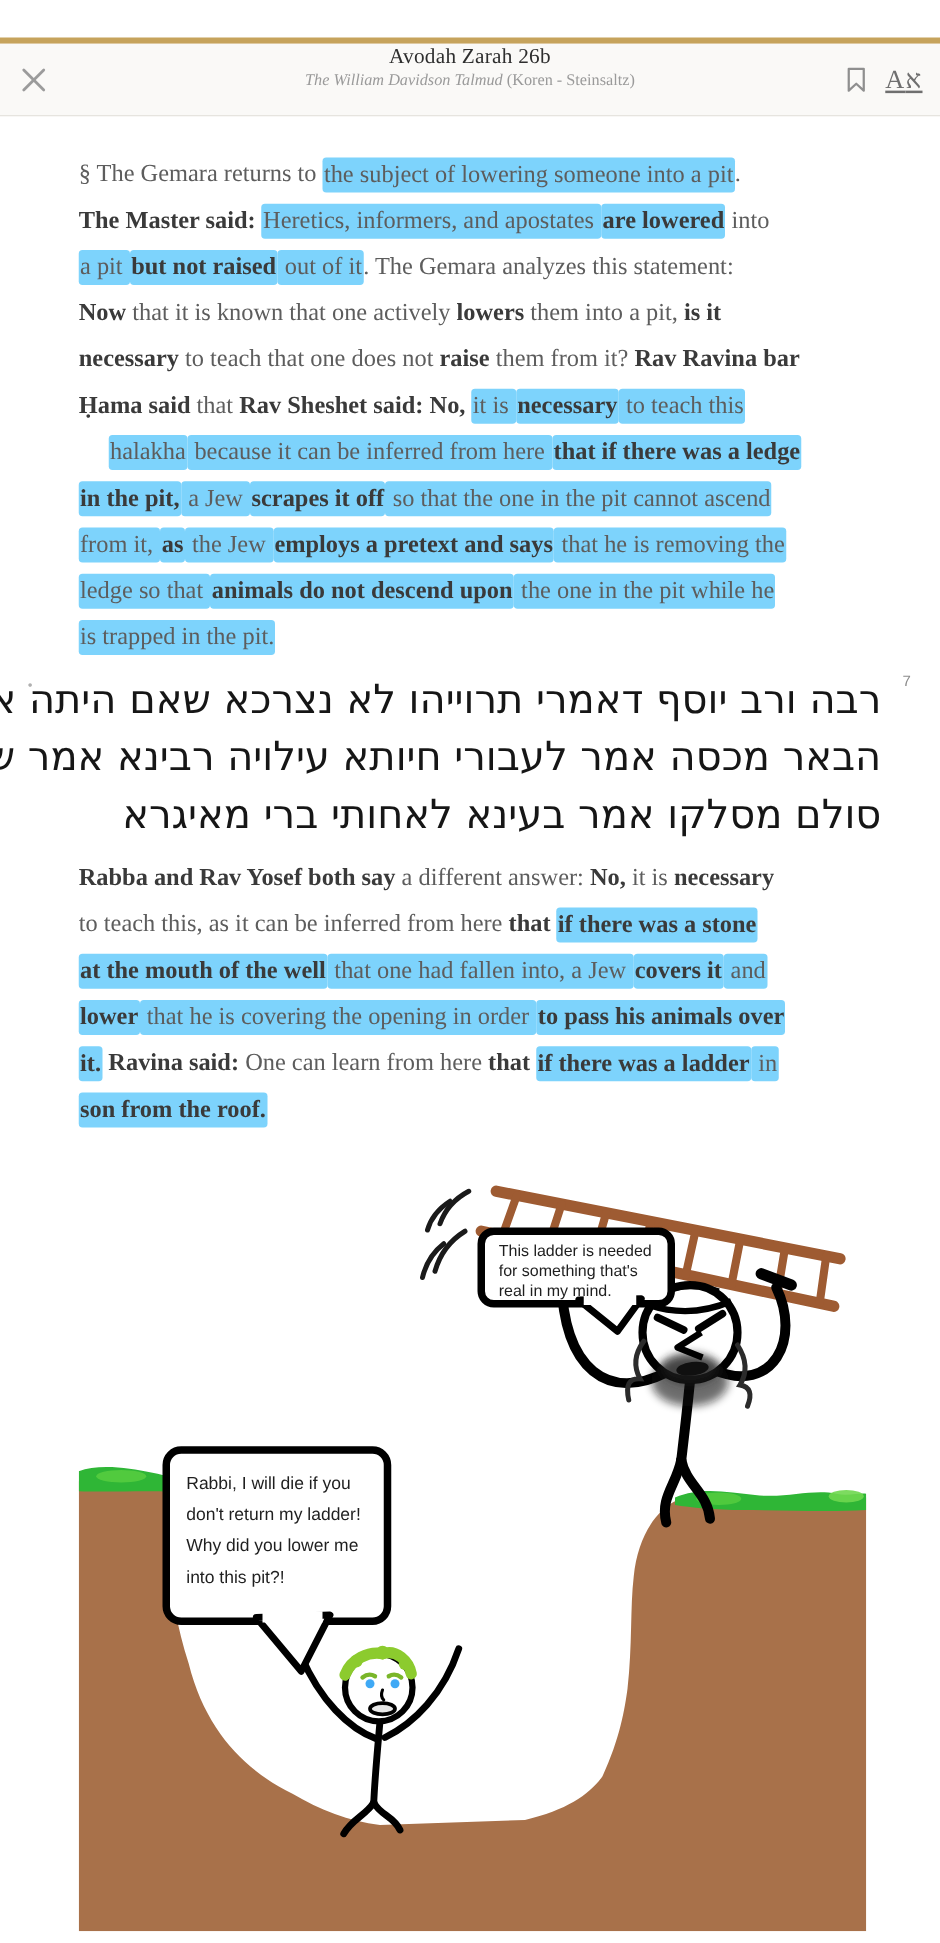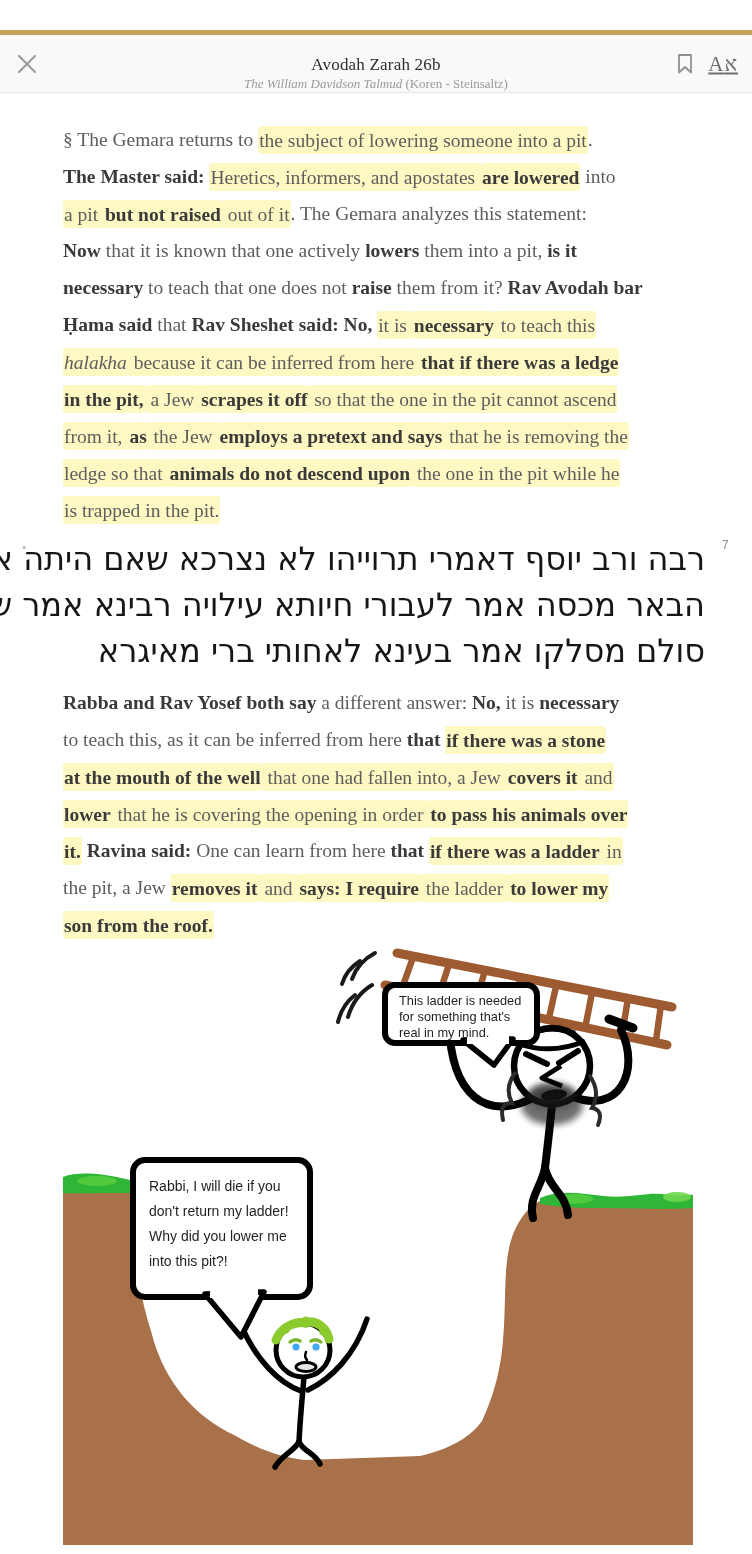--- a/index.html
+++ b/index.html
@@ -1,36 +1,36 @@
 <!DOCTYPE html>
 <html><head>
 <meta charset="utf-8">
 <style>
   html,body{margin:0;padding:0;background:#fff;}
   body{width:752px;height:1554px;position:relative;overflow:hidden;
        font-family:"Liberation Serif","DejaVu Serif",serif;}
   .topstrip{height:30px;background:#fff;}
   .goldbar{height:5px;background:#C6A35C;}
   .appheader{height:57px;background:#FAF9F7;border-bottom:1px solid #E6E4DF;
-             position:relative;display:flex;align-items:flex-end;justify-content:center;}
+             position:relative;display:flex;align-items:flex-start;justify-content:center;}
   .htitles{display:flex;flex-direction:column;align-items:center;line-height:1.2;}
   .htitle{font-size:17px;color:#2e2e2e;letter-spacing:.2px;}
   .hsub{font-size:13px;color:#9a9a9a;margin-top:1px;}
   .hsub .it{font-style:italic;}
   .closebtn{position:absolute;left:16px;top:50%;transform:translateY(-50%);width:22px;height:22px;cursor:pointer;}
   .righticons{position:absolute;right:12px;top:50%;transform:translateY(-50%);
               display:flex;align-items:center;gap:14px;}
   .fonttoggle{font-size:21px;color:#6f6f6f;letter-spacing:1px;cursor:pointer;text-decoration:underline;}
   .bookmark{cursor:pointer;display:block;}
 
   .para{position:absolute;left:63px;width:630px;}
   .line{height:37px;line-height:37px;font-size:19.5px;color:#5D5D5D;white-space:pre;}
   .line .b{font-weight:bold;color:#3A3A3A;}
-  .line .i{font-style:italic;}
-  .line .hl{background:#fef9c3;padding:3.5px 1px;border-radius:3px;}
+  .line .i{margin-left:24px;}
+  .line .hl{background:#7dd3fc;padding:3.5px 1px;border-radius:3px;}
 
   #p1{top:121px;}
   #heb{top:536px;width:642px;direction:rtl;text-align:right;}
   .he-line{height:46px;line-height:46px;font-size:32px;color:#161616;white-space:pre;
            font-family:"DejaVu Serif","DejaVu Sans",serif;}
   #p2{top:684px;}
   .versenum{position:absolute;left:722px;top:538px;font-size:12px;color:#8c8c8c;
             font-family:"Liberation Sans",sans-serif;}
   .bullet{position:absolute;left:22px;top:541px;font-size:12px;color:#b0b0b0;}
 
@@ -60,21 +60,21 @@
     </svg>
     <div class="fonttoggle">Aא</div>
   </div>
 </div>
 
 <div class="para" id="p1">
     <div class="line"><span>§ The Gemara returns to </span><span class="hl">the subject of lowering someone into a pit</span><span>.</span></div>
     <div class="line"><span class="b">The Master said: </span><span class="hl">Heretics, informers, and apostates </span><span class="b hl">are lowered</span><span> into</span></div>
     <div class="line"><span class="hl">a pit </span><span class="b hl">but not raised</span><span class="hl"> out of it</span><span>. The Gemara analyzes this statement:</span></div>
     <div class="line"><span class="b">Now</span><span> that it is known that one actively </span><span class="b">lowers</span><span> them into a pit, </span><span class="b">is it</span></div>
-    <div class="line"><span class="b">necessary</span><span> to teach that one does not </span><span class="b">raise</span><span> them from it? </span><span class="b">Rav Avodah bar</span></div>
+    <div class="line"><span class="b">necessary</span><span> to teach that one does not </span><span class="b">raise</span><span> them from it? </span><span class="b">Rav Ravina bar</span></div>
     <div class="line"><span class="b">Ḥama said</span><span> that </span><span class="b">Rav Sheshet said: No,</span><span> </span><span class="hl">it is </span><span class="b hl">necessary</span><span class="hl"> to teach this</span></div>
     <div class="line"><span class="i hl">halakha</span><span class="hl"> because it can be inferred from here </span><span class="b hl">that if there was a ledge</span></div>
     <div class="line"><span class="b hl">in the pit,</span><span class="hl"> a Jew </span><span class="b hl">scrapes it off</span><span class="hl"> so that the one in the pit cannot ascend</span></div>
     <div class="line"><span class="hl">from it, </span><span class="b hl">as</span><span class="hl"> the Jew </span><span class="b hl">employs a pretext and says</span><span class="hl"> that he is removing the</span></div>
     <div class="line"><span class="hl">ledge so that </span><span class="b hl">animals do not descend upon</span><span class="hl"> the one in the pit while he</span></div>
     <div class="line"><span class="hl">is trapped in the pit.</span></div>
   </div>
 
 <div class="bullet">•</div>
 <div class="versenum">7</div>
@@ -83,21 +83,20 @@
     <div class="he-line"><span>הבאר מכסה אמר לעבורי חיותא עילויה רבינא אמר שאם היה</span></div>
     <div class="he-line"><span>סולם מסלקו אמר בעינא לאחותי ברי מאיגרא</span></div>
   </div>
 
 <div class="para" id="p2">
     <div class="line"><span class="b">Rabba and Rav Yosef both say</span><span> a different answer: </span><span class="b">No,</span><span> it is </span><span class="b">necessary</span></div>
     <div class="line"><span>to teach this, as it can be inferred from here </span><span class="b">that </span><span class="b hl">if there was a stone</span></div>
     <div class="line"><span class="b hl">at the mouth of the well</span><span class="hl"> that one had fallen into, a Jew </span><span class="b hl">covers it</span><span class="hl"> and</span></div>
     <div class="line"><span class="b hl">lower</span><span class="hl"> that he is covering the opening in order </span><span class="b hl">to pass his animals over</span></div>
     <div class="line"><span class="b hl">it.</span><span> </span><span class="b">Ravina said:</span><span> One can learn from here </span><span class="b">that </span><span class="b hl">if there was a ladder</span><span class="hl"> in</span></div>
-    <div class="line"><span>the pit, a Jew </span><span class="b hl">removes it</span><span class="hl"> and </span><span class="b hl">says: I require</span><span class="hl"> the ladder </span><span class="b hl">to lower my</span></div>
     <div class="line"><span class="b hl">son from the roof.</span></div>
   </div>
 
 <div id="cartoon">
 <svg viewBox="0 0 630 610" width="630" height="610">
   <defs>
     <filter id="fuzz" x="-60%" y="-60%" width="220%" height="220%">
           <feGaussianBlur stdDeviation="3.2"></feGaussianBlur>
         </filter>
   </defs>

